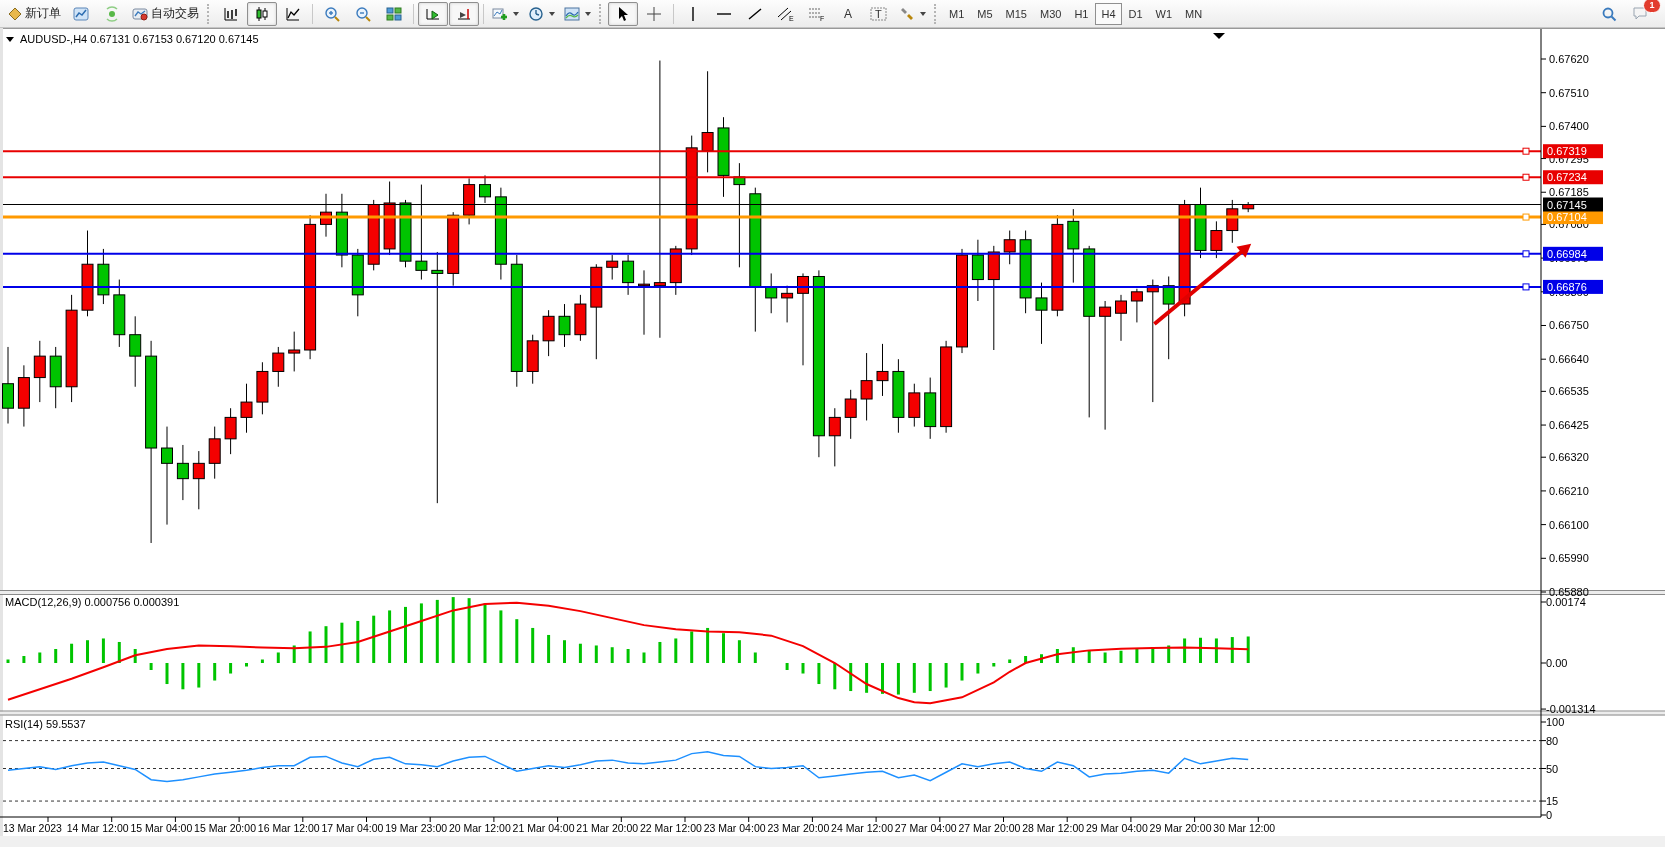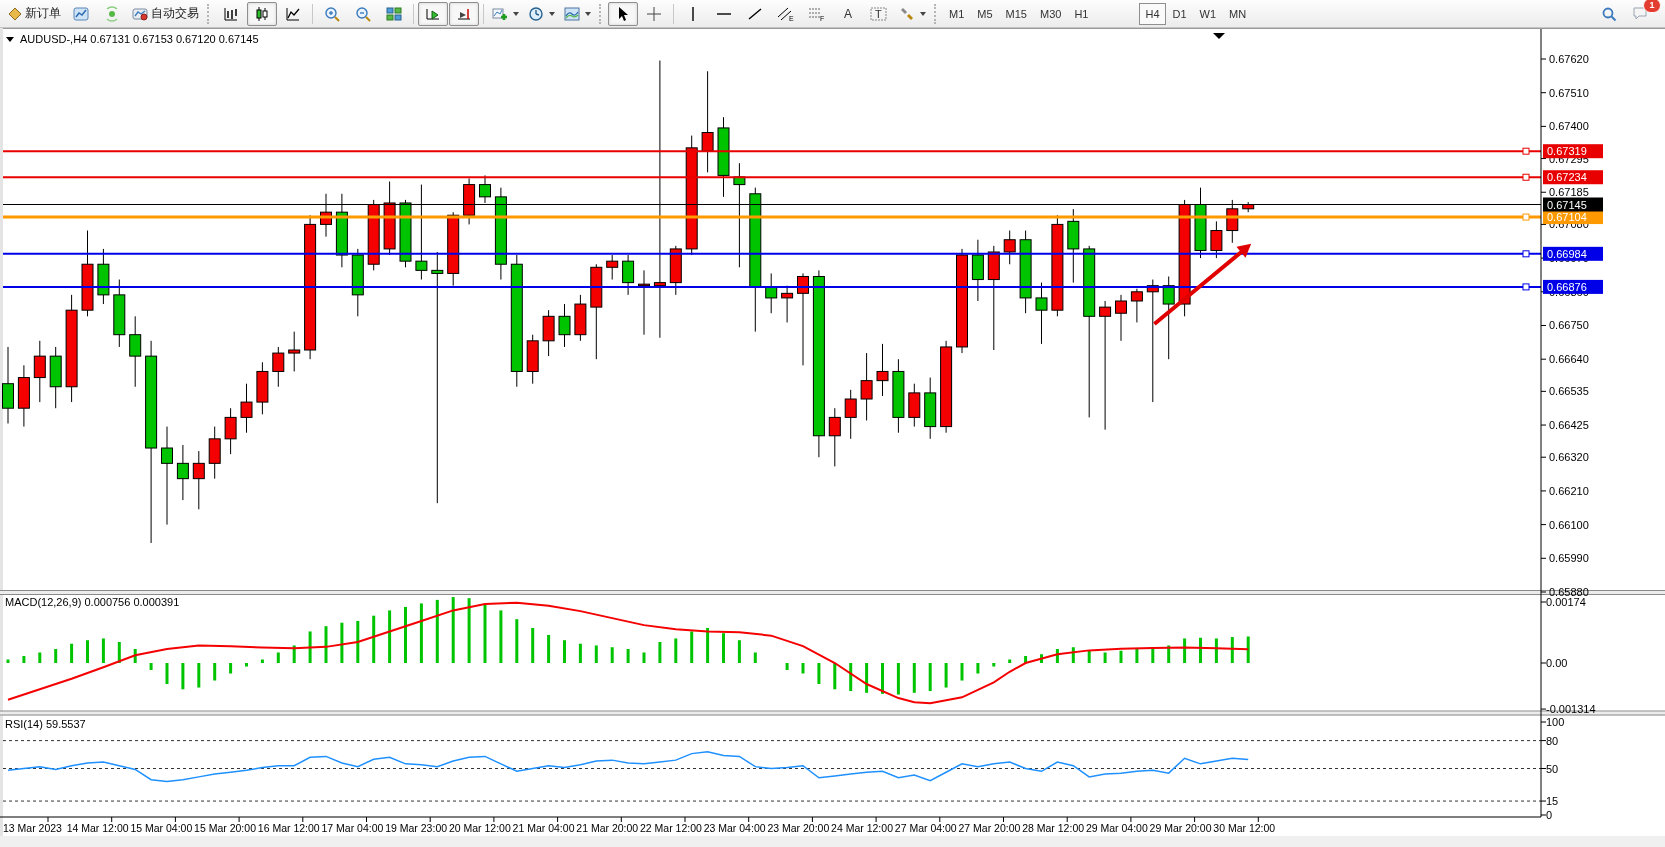--- a/index.html
+++ b/index.html
@@ -6,21 +6,21 @@
   #app{width:1665px;height:847px;position:relative;overflow:hidden;background:#fff;}
   
   #toolbar{height:28px;background:linear-gradient(#fdfdfd,#ececec);border-bottom:1px solid #c5c5c5;
     display:flex;align-items:center;padding:0 4px;gap:1px;box-sizing:border-box;}
   .tbtn{height:22px;min-width:22px;display:flex;align-items:center;justify-content:center;
     border:1px solid transparent;border-radius:2px;padding:0 3px;font-size:12px;color:#222;cursor:default;gap:3px;}
   .tbtn.active{border:1px solid #8f8f8f;background:#f7f7f7;box-shadow:inset 0 0 3px #ccc;}
   .sep{width:1px;height:20px;background:#c8c8c8;margin:0 3px;}
   .grip{width:3px;height:20px;border-left:2px dotted #b5b5b5;margin:0 3px;}
   .tf{font-size:11px;font-weight:normal;color:#333;padding:0 5px;height:20px;display:flex;align-items:center;border:1px solid transparent;}
-  .tf.active{border:1px solid #8f8f8f;background:#fafafa;margin-left:44px;}
+  .tf.active{border:1px solid #8f8f8f;background:#fafafa;}
   .spacer{flex:1;}
   .dd{width:0;height:0;border:3px solid transparent;border-top:4px solid #444;margin-left:2px;margin-top:4px;}
   .chatwrap{position:relative;margin-right:6px;}
   .badge{position:absolute;top:-5px;right:-7px;background:#e23d2e;color:#fff;border-radius:8px;
     font-size:9px;min-width:8px;padding:0 4px;height:13px;line-height:13px;font-weight:bold;text-align:center;border:1px solid #fff;}
   
   #chartwrap{position:relative;width:1665px;height:819px;}
   #chart-svg{position:absolute;left:0;top:0;}
   text{font-family:"Liberation Sans",sans-serif;}
 </style>

